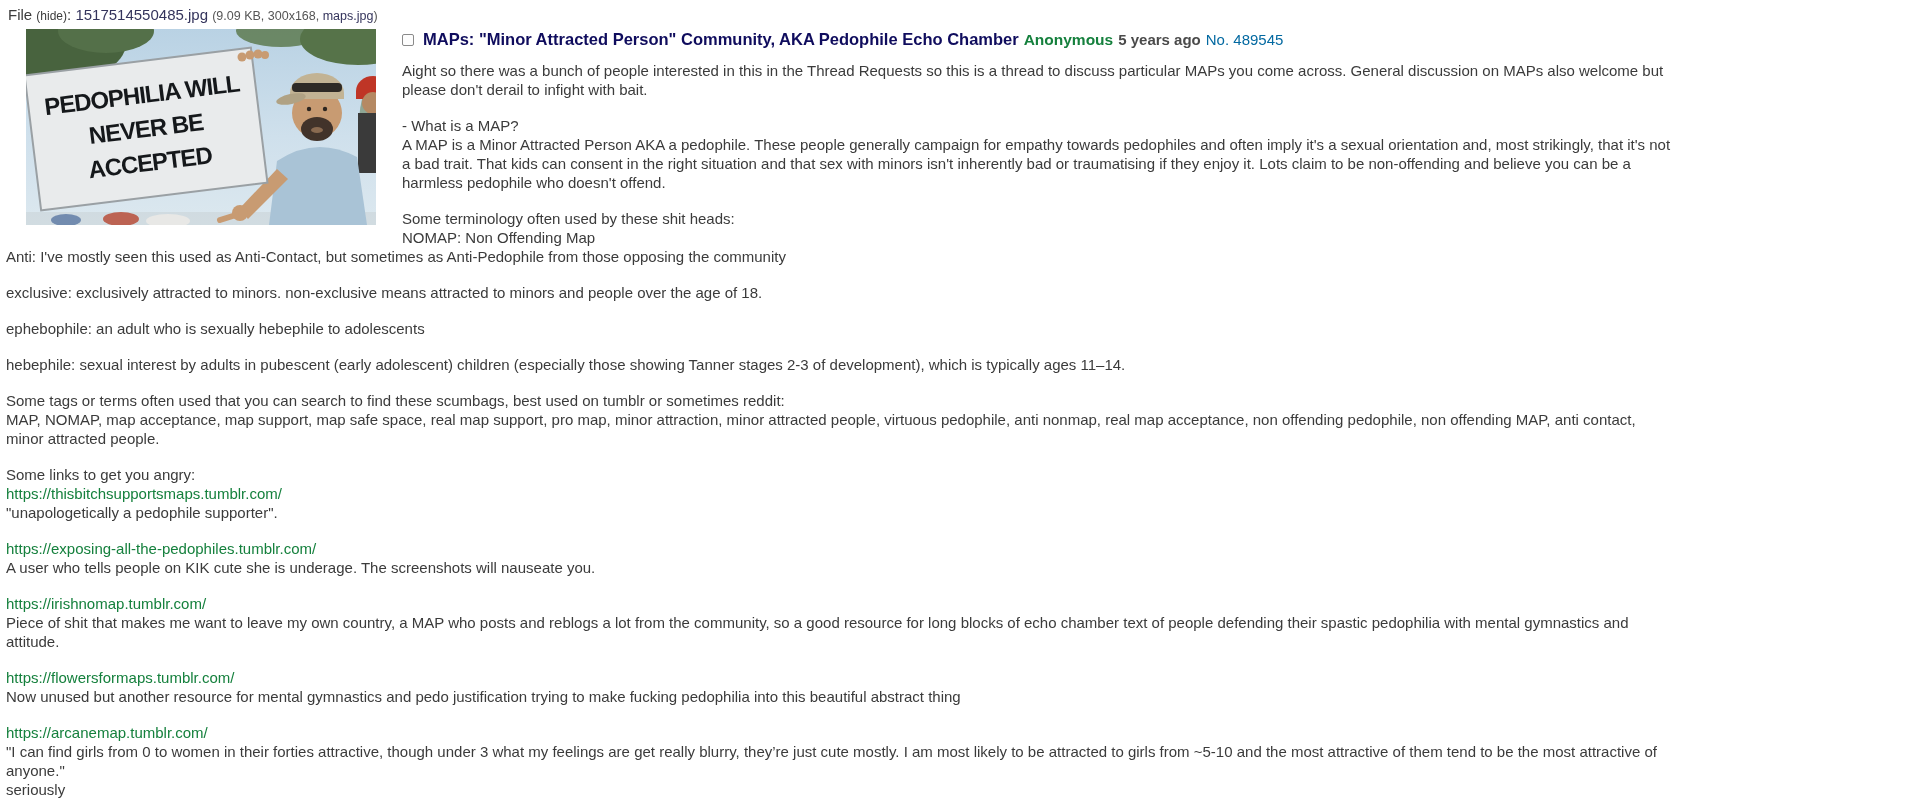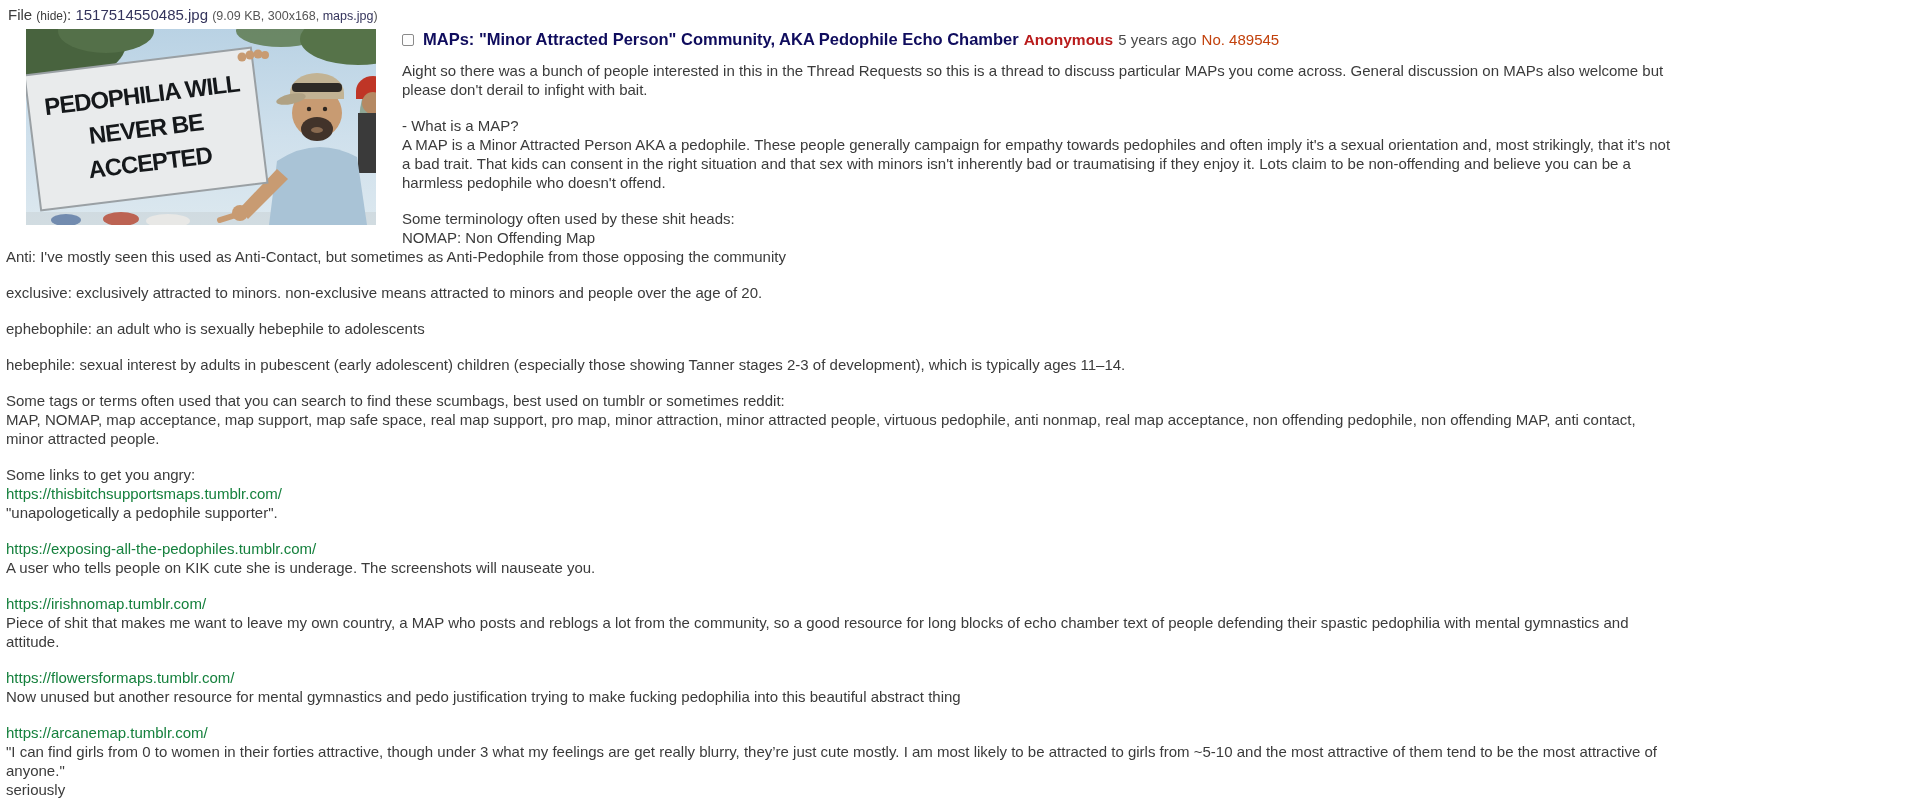--- a/index.html
+++ b/index.html
@@ -69,31 +69,32 @@
     cursor: pointer;
   }
   .subject {
     font-weight: bold;
     font-size: 16.5px;
     color: #0F0C5D;
   }
   .poster-name {
     font-weight: bold;
     font-size: 15.5px;
-    color: #b91c1c;
+    color: #15803d;
     margin-left: 5px;
   }
   .post-time {
     font-size: 15px;
     color: #4a4a4a;
     margin-left: 5px;
+    font-weight: bold;
   }
   .post-number {
     font-size: 15px;
-    color: #c2410c;
+    color: #0369a1;
     text-decoration: none;
     margin-left: 5px;
     cursor: pointer;
   }
 
   
   .para {
     margin: 0 0 17px 0;
     font-size: 15px;
     line-height: 19px;
@@ -196,21 +197,21 @@
       <span>A MAP is a Minor Attracted Person AKA a pedophile. These people generally campaign for empathy towards pedophiles and often imply it's a sexual orientation and, most strikingly, that it's not a bad trait. That kids can consent in the right situation and that sex with minors isn't inherently bad or traumatising if they enjoy it. Lots claim to be non-offending and believe you can be a harmless pedophile who doesn't offend.</span>
     </p>
 
     <p class="para">
       <span>Some terminology often used by these shit heads:</span><br>
       <span>NOMAP: Non Offending Map</span><br>
       <span>Anti: I've mostly seen this used as Anti-Contact, but sometimes as Anti-Pedophile from those opposing the community</span>
     </p>
 
     <p class="para">
-      <span>exclusive: exclusively attracted to minors. non-exclusive means attracted to minors and people over the age of 20.</span>
+      <span>exclusive: exclusively attracted to minors. non-exclusive means attracted to minors and people over the age of 18.</span>
     </p>
 
     <p class="para">
       <span>ephebophile: an adult who is sexually hebephile to adolescents</span>
     </p>
 
     <p class="para">
       <span>hebephile: sexual interest by adults in pubescent (early adolescent) children (especially those showing Tanner stages 2-3 of development), which is typically ages 11–14.</span>
     </p>
 

